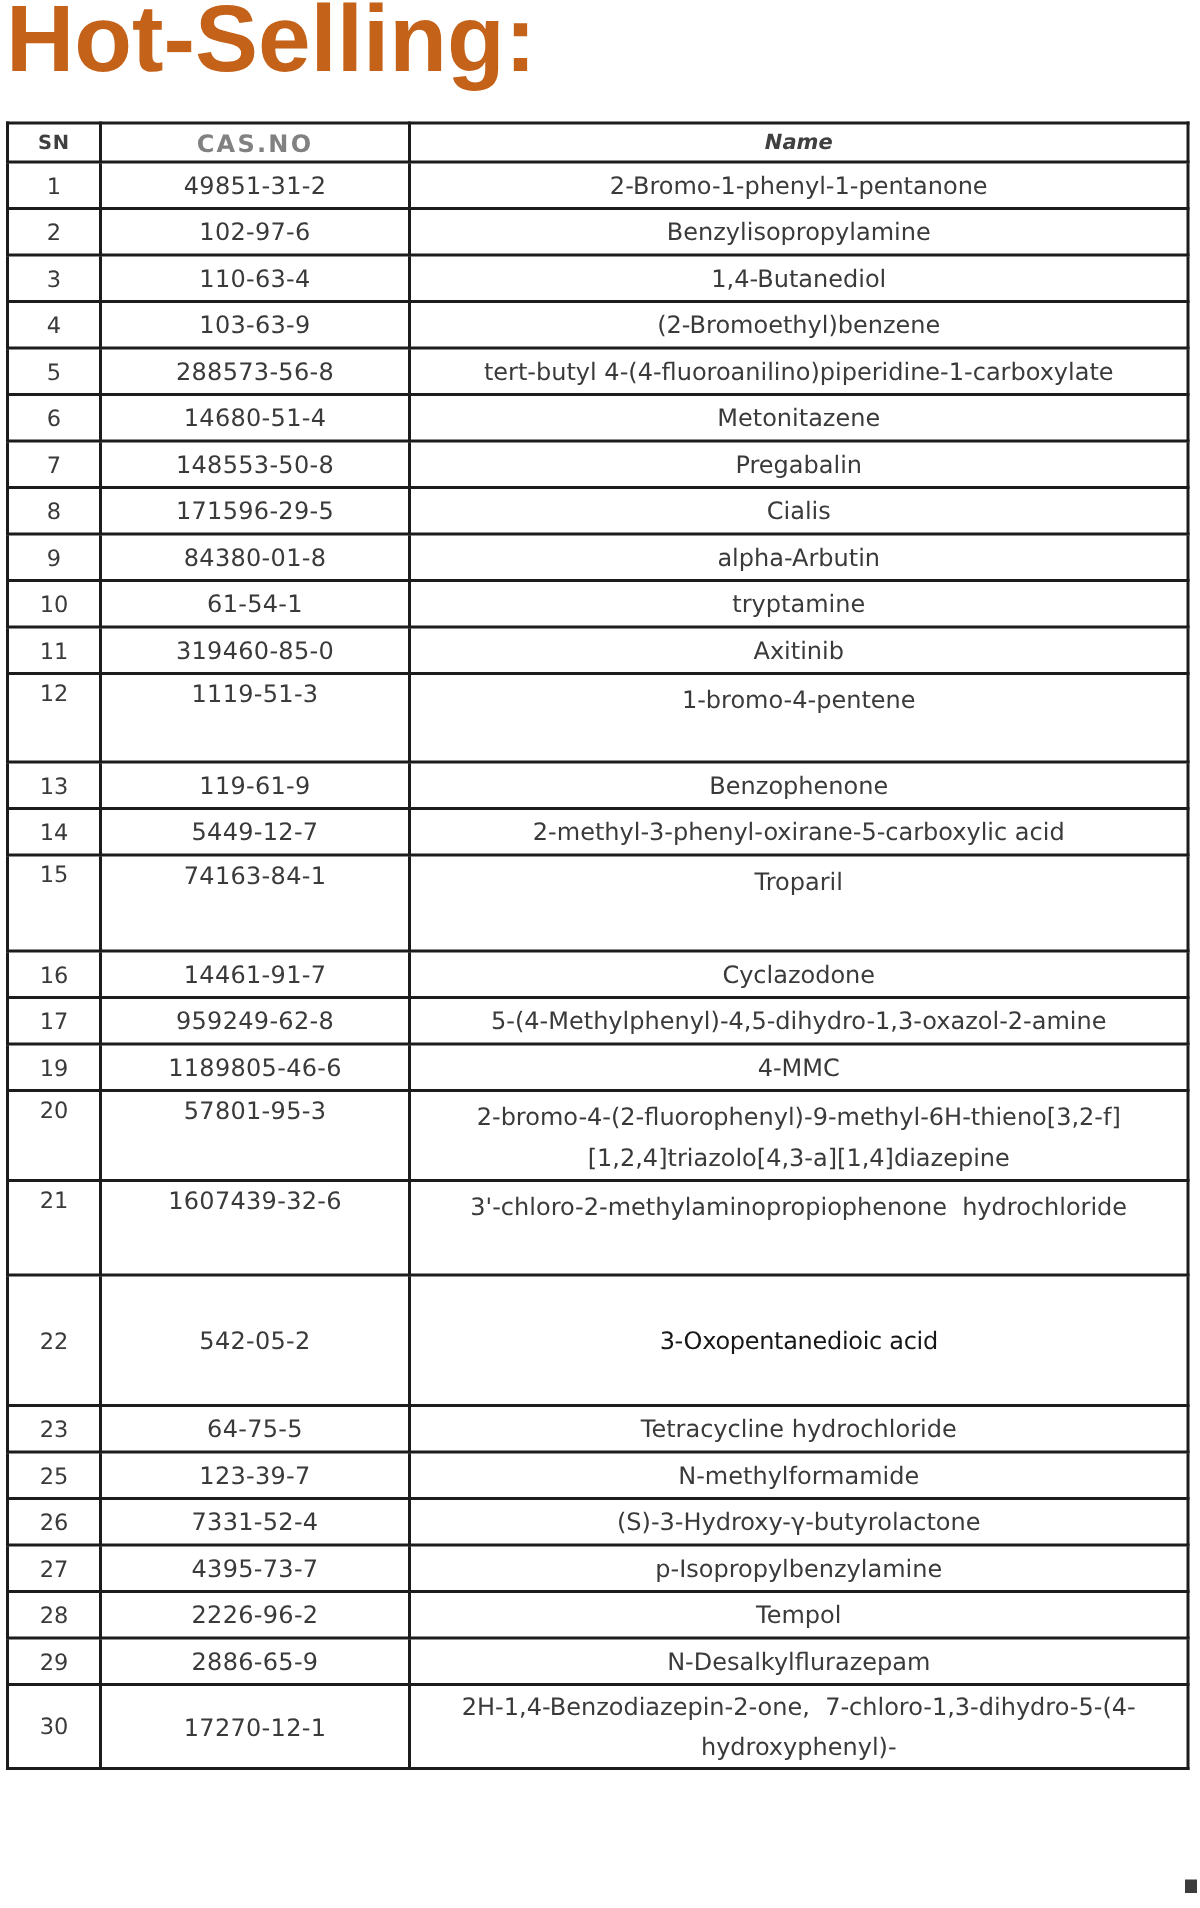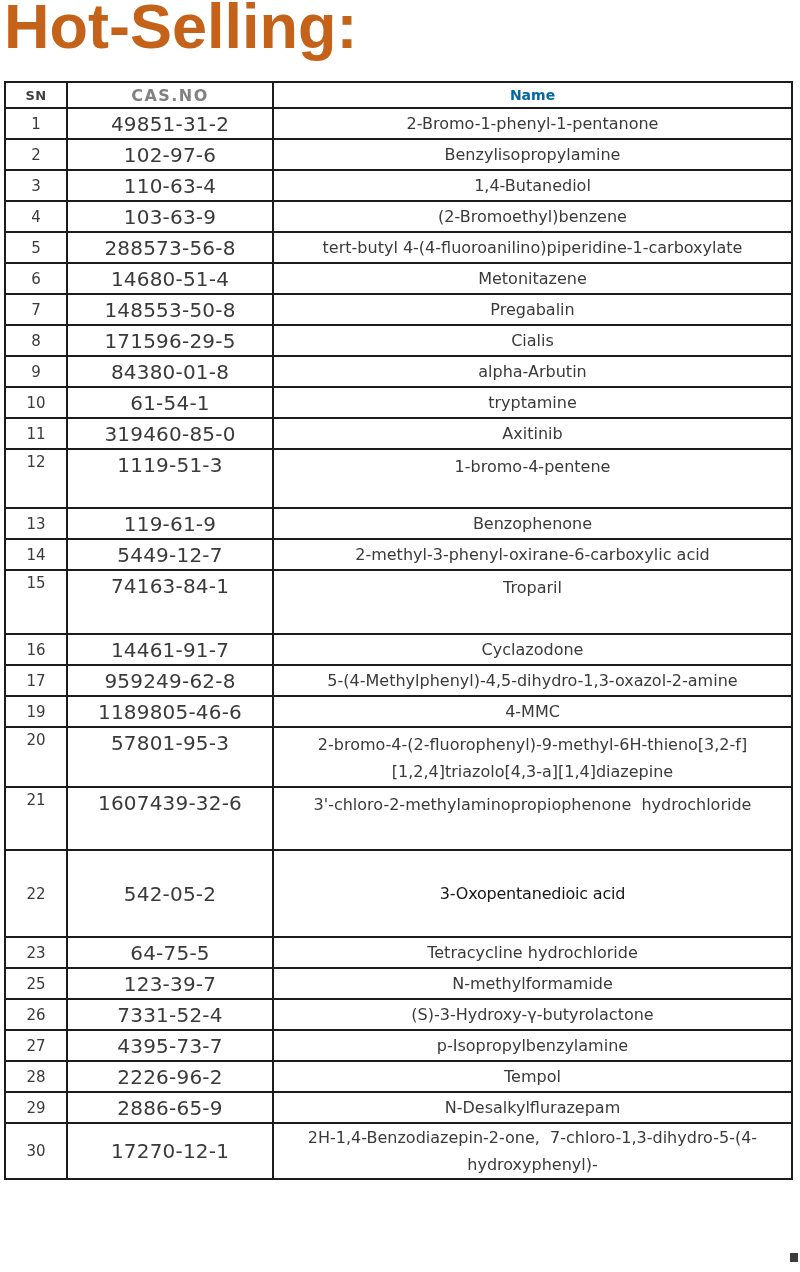--- a/index.html
+++ b/index.html
@@ -45,27 +45,27 @@
   thead tr { height: 26px; }
   .th-sn {
     font-size: 13px; font-weight: bold; color: #3f3f3f;
     letter-spacing: 0.5px;
   }
   .th-cas {
     font-size: 16px; font-weight: bold; color: #818181;
     letter-spacing: 1.5px;
   }
   .th-name {
-    font-size: 14px; font-weight: bold; color: #0369a1;
-    text-align: center; padding-left: 235px;
+    font-size: 14px; font-weight: bold; color: #404040;
+    text-align: center; padding-left: 235px; font-style: italic;
   }
 
   #rows tr { height: 31px; }
   .td-sn   { font-size: 15px; color: #3a3a3a; }
-  .td-cas  { font-size: 20px; color: #3a3a3a; letter-spacing: 0.2px; }
+  .td-cas  { font-size: 16px; color: #3a3a3a; letter-spacing: 0.2px; }
   .td-name {
     font-size: 16px; color: #3a3a3a;
     line-height: 1.7;
     white-space: pre-wrap;
     padding: 0 6px;
   }
 
   
   #rows tr:nth-child(12) { height: 59px; margin-left: 46px; }
   #rows tr:nth-child(15) { height: 64px; border-radius: 23px; }
@@ -179,21 +179,21 @@
     <td class="td-name">1-bromo-4-pentene</td>
   </tr>
         <tr>
     <td class="td-sn">13</td>
     <td class="td-cas">119-61-9</td>
     <td class="td-name">Benzophenone</td>
   </tr>
         <tr>
     <td class="td-sn">14</td>
     <td class="td-cas">5449-12-7</td>
-    <td class="td-name">2-methyl-3-phenyl-oxirane-6-carboxylic acid</td>
+    <td class="td-name">2-methyl-3-phenyl-oxirane-5-carboxylic acid</td>
   </tr>
         <tr>
     <td class="td-sn">15</td>
     <td class="td-cas">74163-84-1</td>
     <td class="td-name">Troparil</td>
   </tr>
         <tr>
     <td class="td-sn">16</td>
     <td class="td-cas">14461-91-7</td>
     <td class="td-name">Cyclazodone</td>

